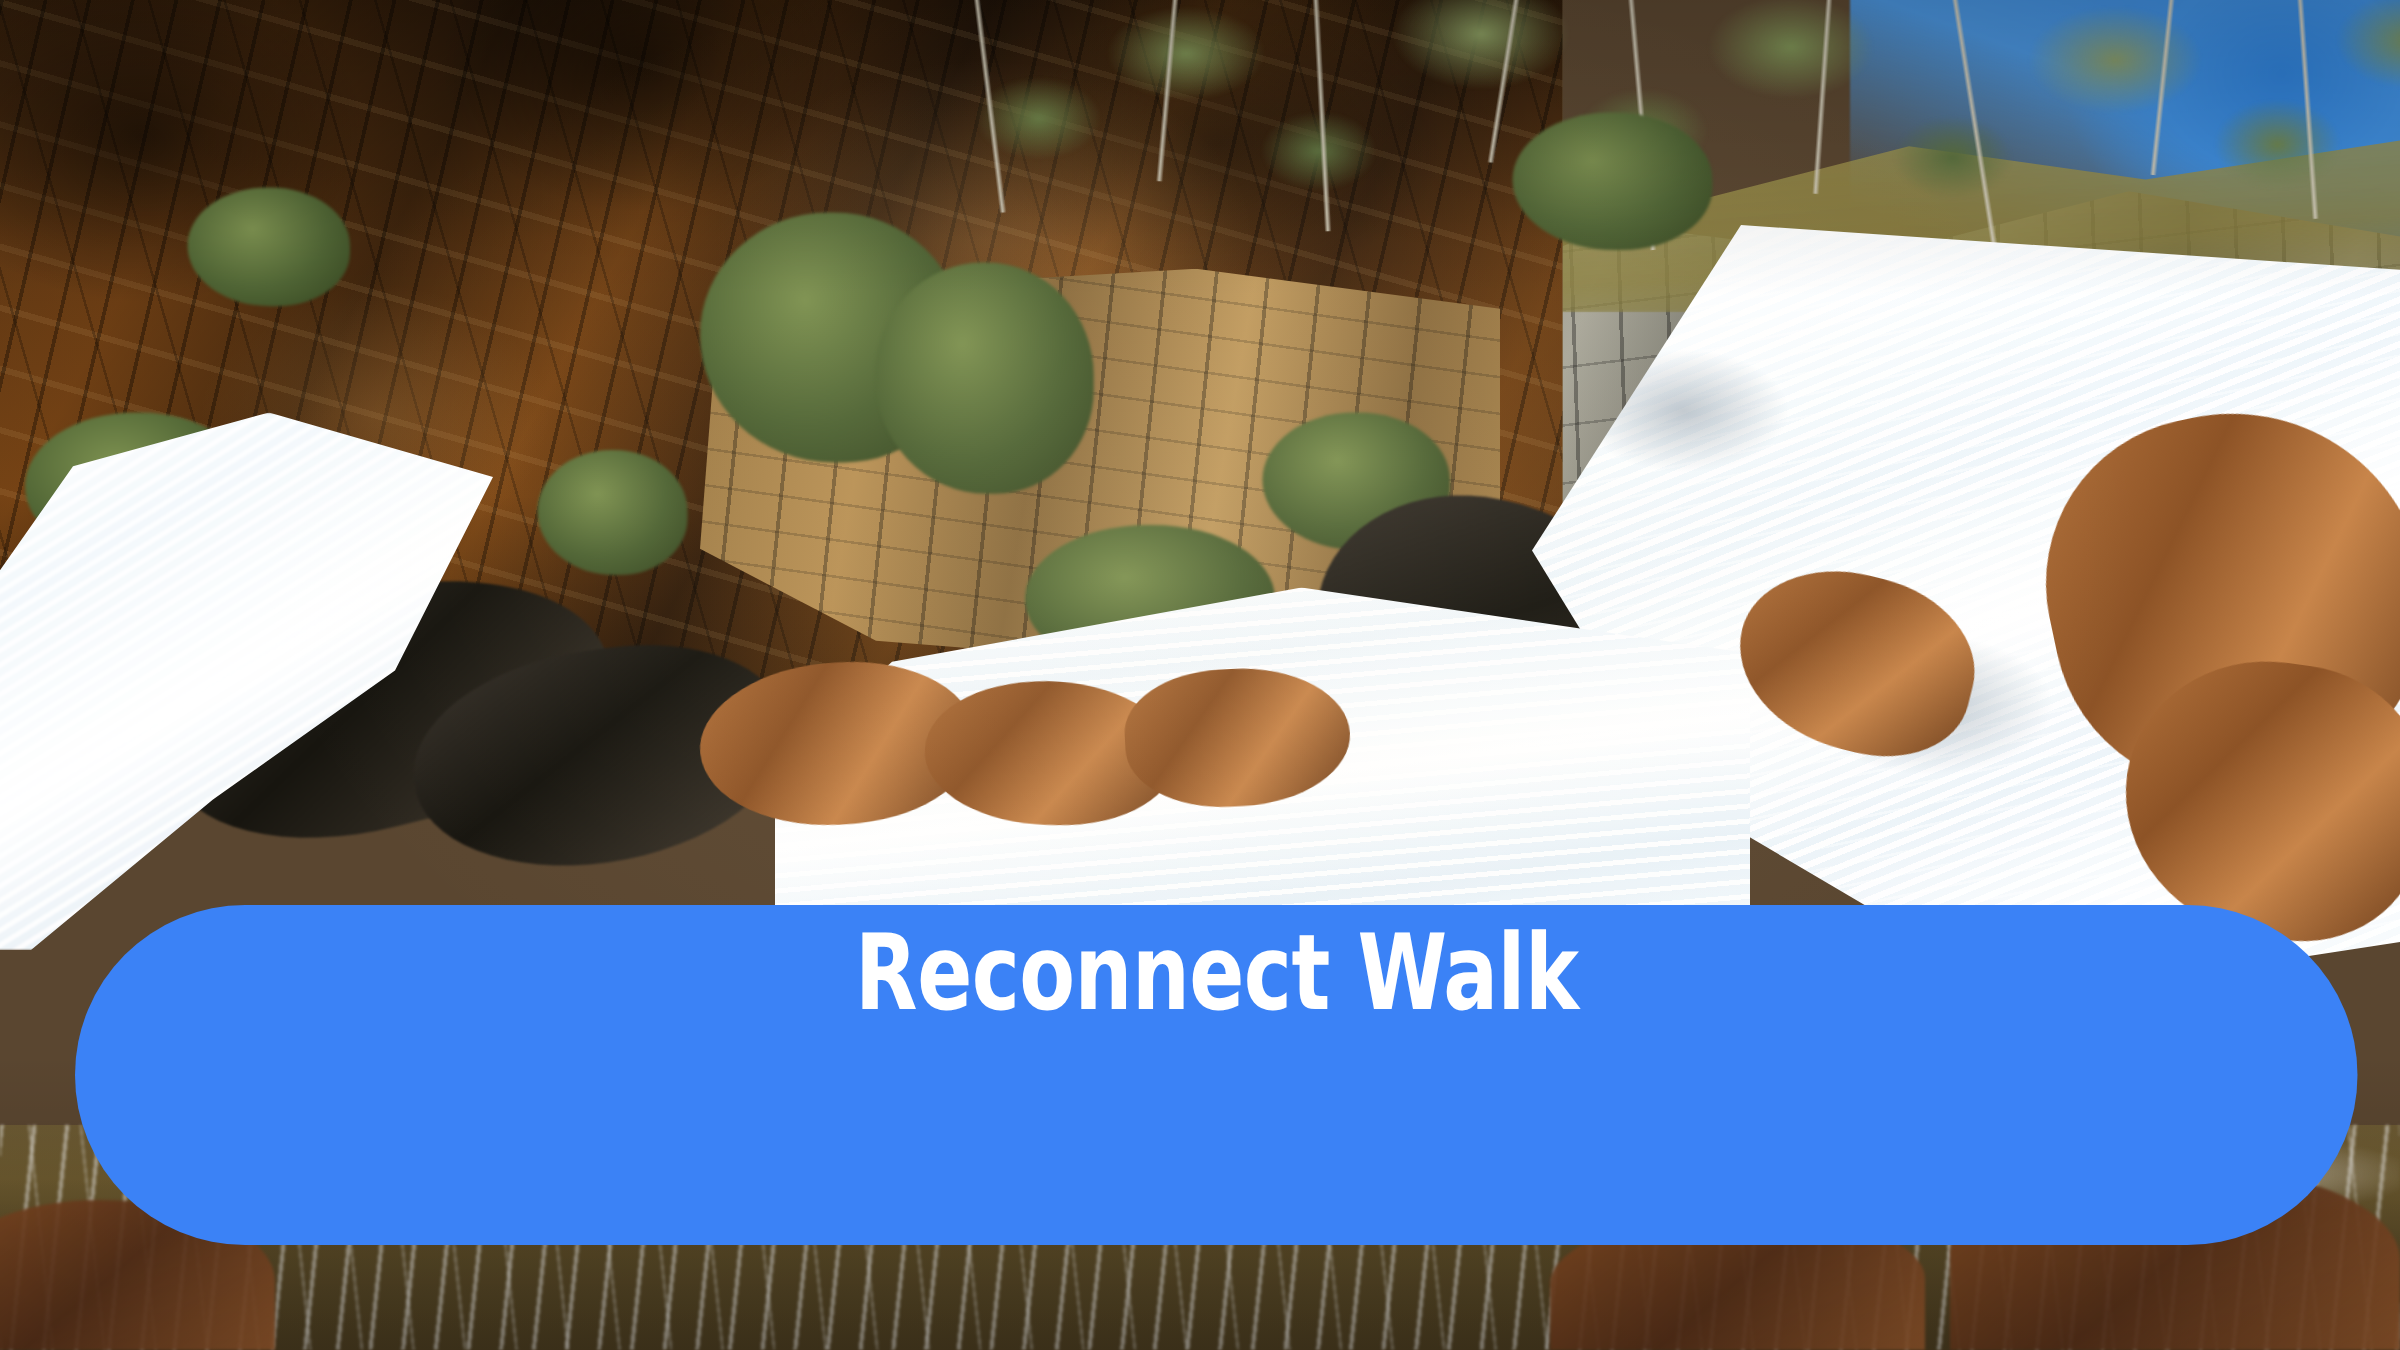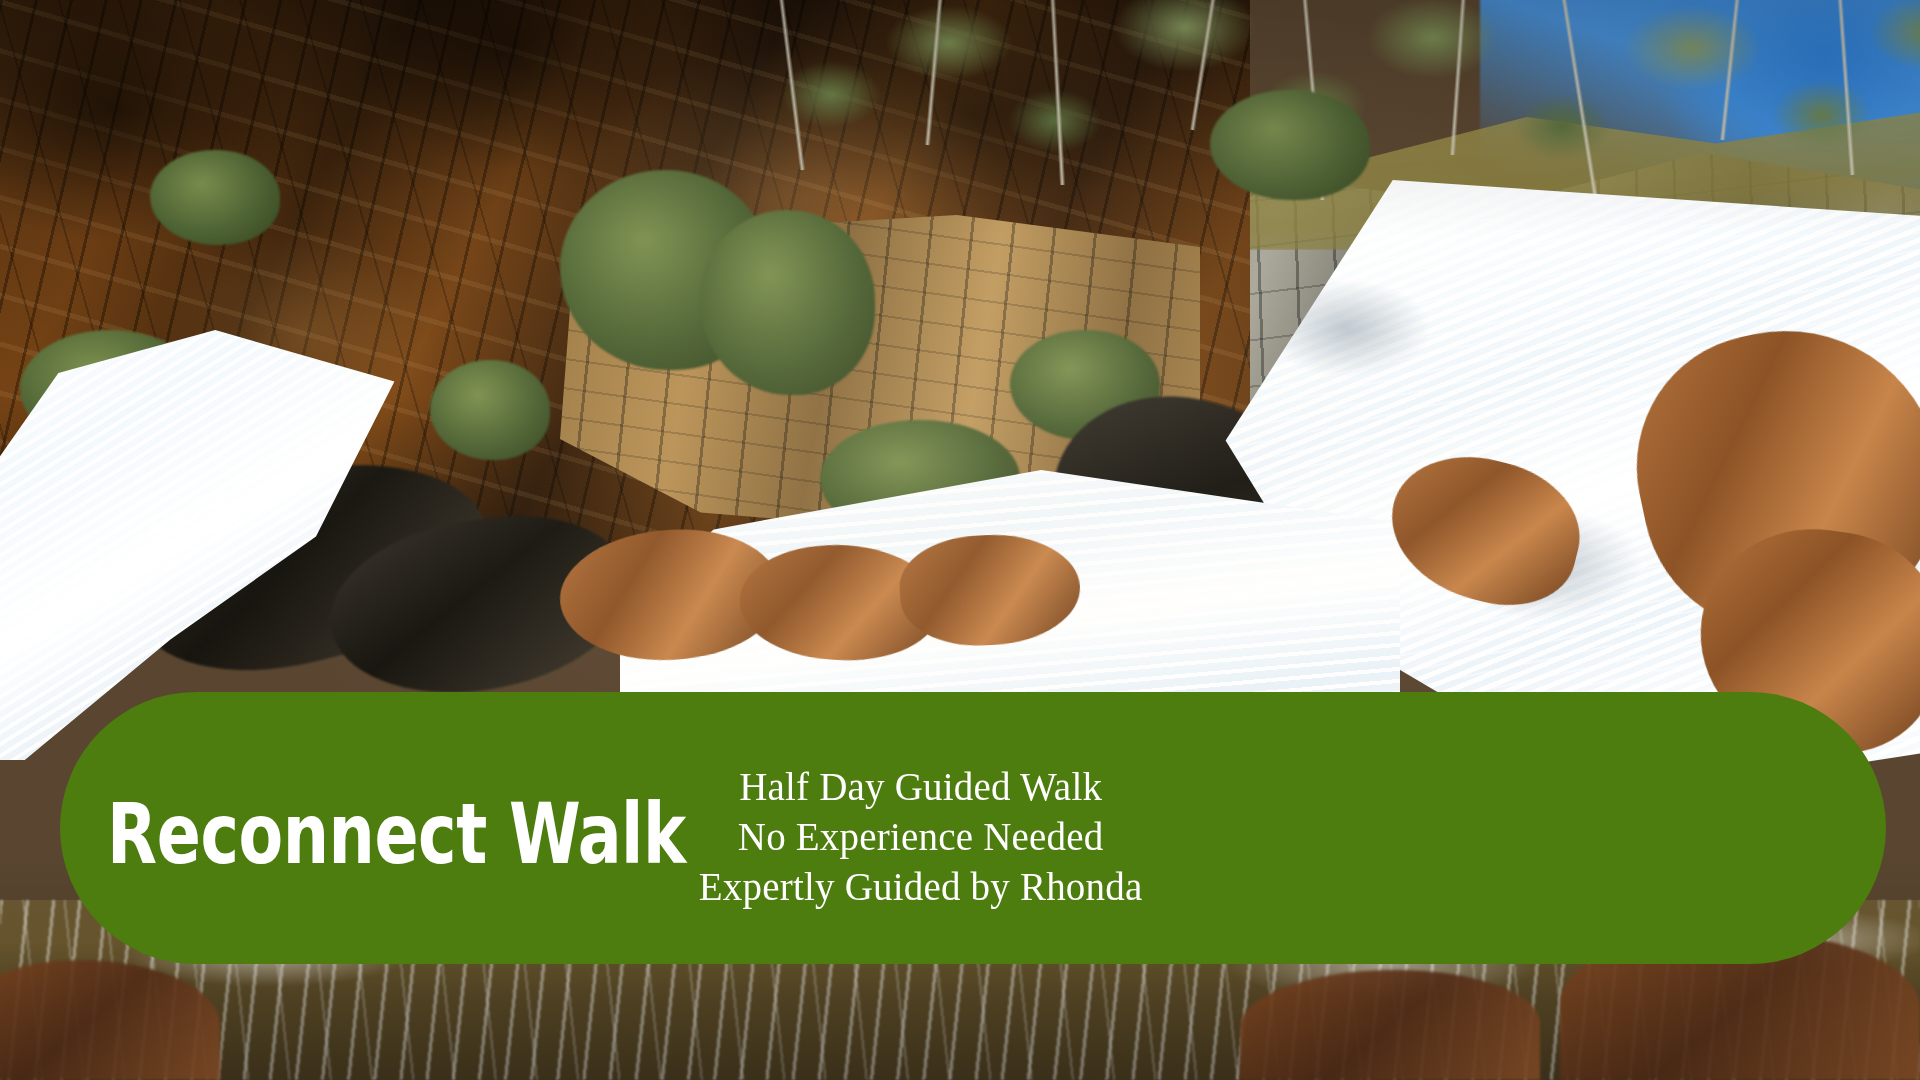--- a/index.html
+++ b/index.html
@@ -238,26 +238,26 @@
   .grade {
     position:absolute; inset:0; pointer-events:none;
     background:
       radial-gradient(ellipse 1100px 700px at 50% 40%, rgba(255,240,210,.07), rgba(0,0,0,0) 70%),
       linear-gradient(180deg, rgba(0,0,0,.18) 0%, rgba(0,0,0,0) 22%, rgba(0,0,0,0) 78%, rgba(0,0,0,.22) 100%);
   }
 
   
   .banner {
     position:absolute;
-    left:60px; top:692px;
+    left:60px; top:724px;
     width:1826px; height:272px;
-    background:#4d7c0f;
+    background:#3b82f6;
     border-radius:136px;
     display:flex;
-    flex-direction:row;
+    flex-direction:column;
     align-items:center;
     justify-content:flex-start;
     padding-top:6px;
   }
 
   .banner-title {
     color:#ffffff;
     font-family:"DejaVu Sans Condensed","Liberation Sans Narrow","Liberation Sans", sans-serif;
     font-weight:700;
     font-size:84px;
@@ -341,21 +341,16 @@
     <div class="stream-rock" style="left:1240px; width:300px; height:110px; border-radius:52% 48% 0 0;"></div>
     <div class="stream-rock" style="left:-40px;  width:260px; height:120px; border-radius:46% 54% 0 0;"></div>
 
     <div class="grade"></div>
   </div>
 
   <div class="banner">
 
     <div class="banner-title">Reconnect Walk</div>
 
-    <div class="banner-sub">
-      <div class="sub-line">Half Day Guided Walk</div>
-      <div class="sub-line">No Experience Needed</div>
-      <div class="sub-line">Expertly Guided by Rhonda</div>
-    </div>
 
   </div>
 
 </div>
 
 </body></html>

